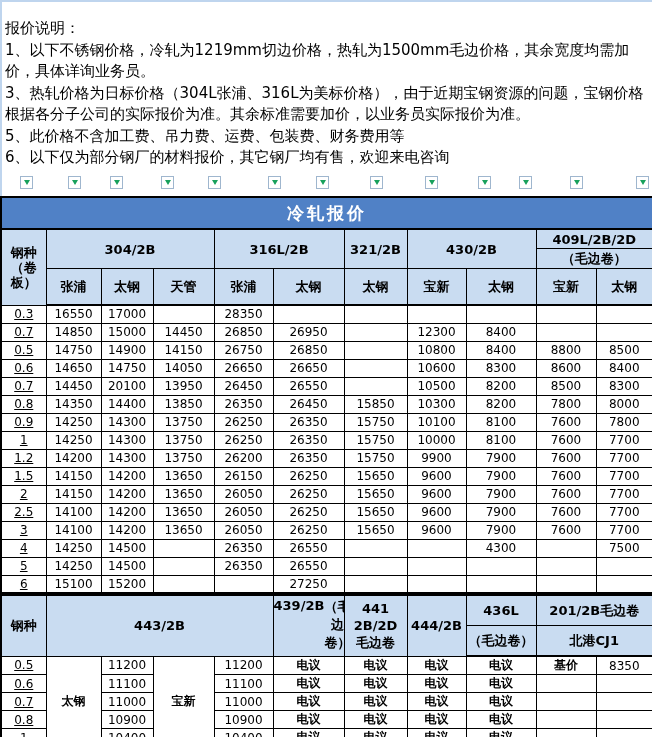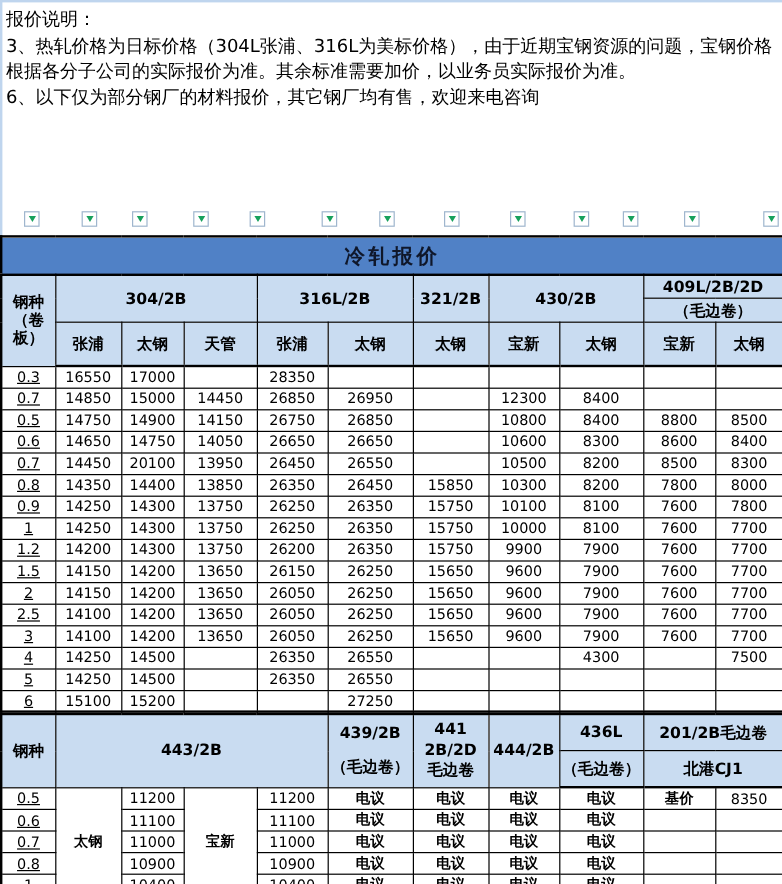--- a/index.html
+++ b/index.html
@@ -2,62 +2,64 @@
 <html><head>
 <meta charset="utf-8">
 <style>
   html,body{margin:0;padding:0;background:#fff;}
   body{width:652px;font-family:"DejaVu Sans","Liberation Sans",sans-serif;color:#000;}
   .sheet{position:relative;width:652px;background:#fff;}
 
   
   .notes{box-sizing:border-box;height:196px;overflow:hidden;
          border-top:2px solid #BFD5EE;border-left:2px solid #BFD5EE;
-         padding:4px 0 0 3px;font-size:15px;line-height:21.5px;}
+         padding:16px 0 0 3px;font-size:15px;line-height:21.5px;}
   .note-line{white-space:normal;}
 
   
   .fbtn{position:absolute;top:176px;width:13px;height:13px;background:#fff;
         border:1px solid #9FB6CE;box-sizing:border-box;display:flex;
         align-items:center;justify-content:center;cursor:pointer;}
   .ftri{width:0;height:0;border-left:3px solid transparent;
         border-right:3px solid transparent;border-top:5px solid #18A15C;}
 
   
   table{border-collapse:collapse;table-layout:fixed;width:652px;}
   td{border:1px solid #000;text-align:center;vertical-align:middle;
      padding:0;overflow:hidden;font-size:12px;}
   .t1{border:2px solid #000;}
   .t2{border:2px solid #000;}
-  .title-row td{height:30px;background:#5081C6;color:#0f172a;font-weight:bold;
+  .title-row td{height:30px;background:#5081C6;color:#ffffff;font-weight:bold;
                 font-size:17px;letter-spacing:3px;border-bottom:2px solid #000;}
   .hdr{background:#C9DCF1;font-weight:bold;font-size:13px;}
   .hrow1 td{height:18px;}
   .hrow2 td{height:19px;}
   .hrow3 td{height:35px;border-bottom:2px solid #000;}
   .t1 tbody tr{height:18px;}
   .t2 tbody tr{height:18px;}
   .h2a td{height:29px;}
   .h2b td{height:29px;border-bottom:2px solid #000;}
   .num{font-size:12px;}
   .rowlab{font-size:12px;text-decoration:underline;}
   .cn{font-size:12px;font-weight:bold;margin-left:15px;}
   .preline{white-space:pre-line;line-height:15px;}
   .preline3{white-space:pre-line;line-height:17px;}
-  .two-line{display:flex;flex-direction:column;justify-content:space-around;
+  .two-line{display:flex;justify-content:space-around;
             height:56px;}
 </style>
 </head>
 <body>
 
 <div class="sheet">
 
   <div class="notes">
     <div class="note-line">报价说明：</div>
+    <div class="note-line">1、以下不锈钢价格，冷轧为1219mm切边价格，热轧为1500mm毛边价格，其余宽度均需加价，具体详询业务员。</div>
     <div class="note-line">3、热轧价格为日标价格（304L张浦、316L为美标价格），由于近期宝钢资源的问题，宝钢价格根据各分子公司的实际报价为准。其余标准需要加价，以业务员实际报价为准。</div>
+    <div class="note-line">5、此价格不含加工费、吊力费、运费、包装费、财务费用等</div>
     <div class="note-line">6、以下仅为部分钢厂的材料报价，其它钢厂均有售，欢迎来电咨询</div>
 
   </div>
 
   <div>
       <div class="fbtn" style="left: 20px;">
         <span class="ftri"></span>
       </div>
       <div class="fbtn" style="left: 68px;">
         <span class="ftri"></span>

